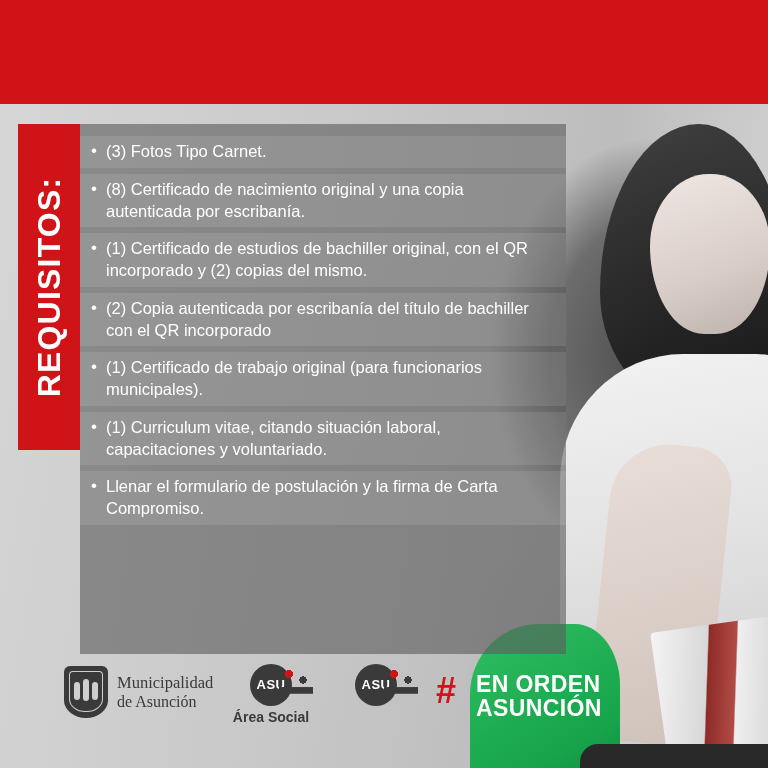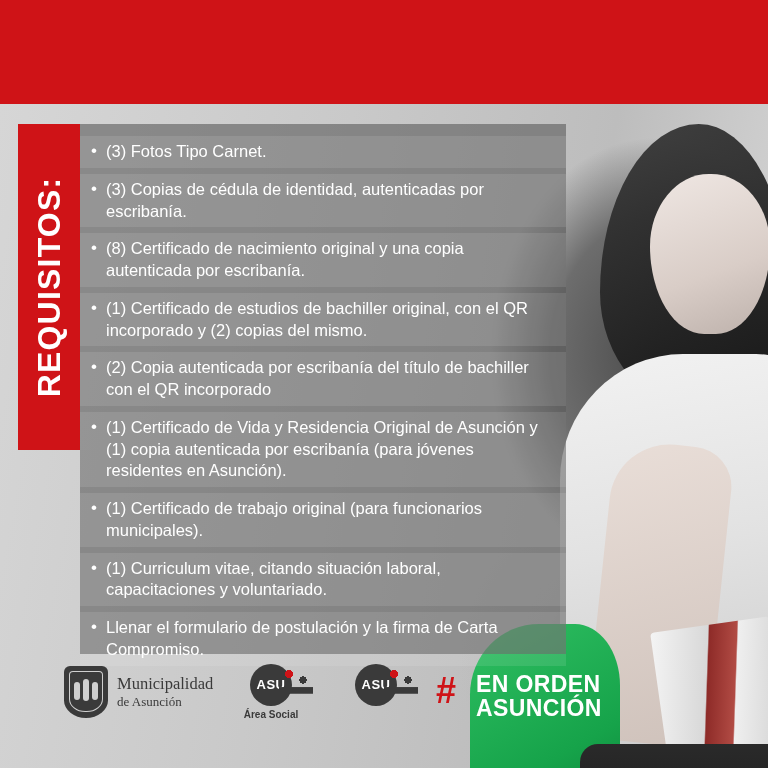--- a/index.html
+++ b/index.html
@@ -216,21 +216,21 @@
   }
   #muni-shield .f1 { left: 10px; }
   #muni-shield .f2 { left: 19px; top: 13px; height: 22px; }
   #muni-shield .f3 { left: 28px; }
   #muni-name {
     color: #3a3a3a;
     font-size: 16.5px;
     line-height: 1.2;
     font-family: "Liberation Serif", serif;
   }
-  #muni-name .sm { display: block; font-size: 13px; }
+  #muni-name .sm { display: block; font-size: 16px; }
 
   .asu-logo {
     position: absolute;
     text-align: center;
   }
   #logo-area-social { left: 228px; top: 6px; width: 86px; }
   #logo-juventud { left: 324px; top: 6px; width: 104px; }
   .asu-circle {
     width: 42px; height: 42px;
     border-radius: 50%;
@@ -248,21 +248,21 @@
     top: 0;
     margin-left: 8px;
     width: 34px; height: 42px;
     background:
       radial-gradient(circle 7px at 10px 10px, #cf1317 60%, rgba(207,19,23,0) 61%),
       radial-gradient(circle 6px at 24px 16px, #3a3a3a 60%, rgba(58,58,58,0) 61%),
       linear-gradient(180deg, rgba(0,0,0,0) 55%, #3a3a3a 56%, #3a3a3a 70%, rgba(0,0,0,0) 71%);
   }
   .asu-caption {
     color: #3a3a3a;
-    font-size: 10px;
+    font-size: 14px;
     font-weight: bold;
     line-height: 1.2;
   }
   .asu-caption .l { display: block; }
 
   #logo-orden {
     position: absolute;
     left: 444px;
     top: 12px;
     width: 180px;
@@ -310,25 +310,23 @@
     <span class="l2">CURSAR UNA CARRERA UNIVERSITARIA</span>
   </div>
 
   <div id="requisitos-tab">
     <div id="requisitos-text">REQUISITOS:</div>
   </div>
 
   <div id="req-panel">
     <ul id="req-list">
       <li>(3) Fotos Tipo Carnet.</li>
-      <li>(3) Copias de cédula de identidad, autenticadas por escribanía.</li>
       <li>(8) Certificado de nacimiento original y una copia autenticada por escribanía.</li>
       <li>(1) Certificado de estudios de bachiller original, con el QR incorporado y (2) copias del mismo.</li>
       <li>(2) Copia autenticada por escribanía del título de bachiller con el QR incorporado</li>
-      <li>(1) Certificado de Vida y Residencia Original de Asunción y (1) copia autenticada por escribanía (para jóvenes residentes en Asunción).</li>
       <li>(1) Certificado de trabajo original (para funcionarios municipales).</li>
       <li>(1) Curriculum vitae, citando situación laboral, capacitaciones y voluntariado.</li>
       <li>Llenar el formulario de postulación y la firma de Carta Compromiso.</li>
     </ul>
   </div>
 
   <div id="footer">
 
     <div class="logo-block" id="logo-muni">
       <div id="muni-shield">

